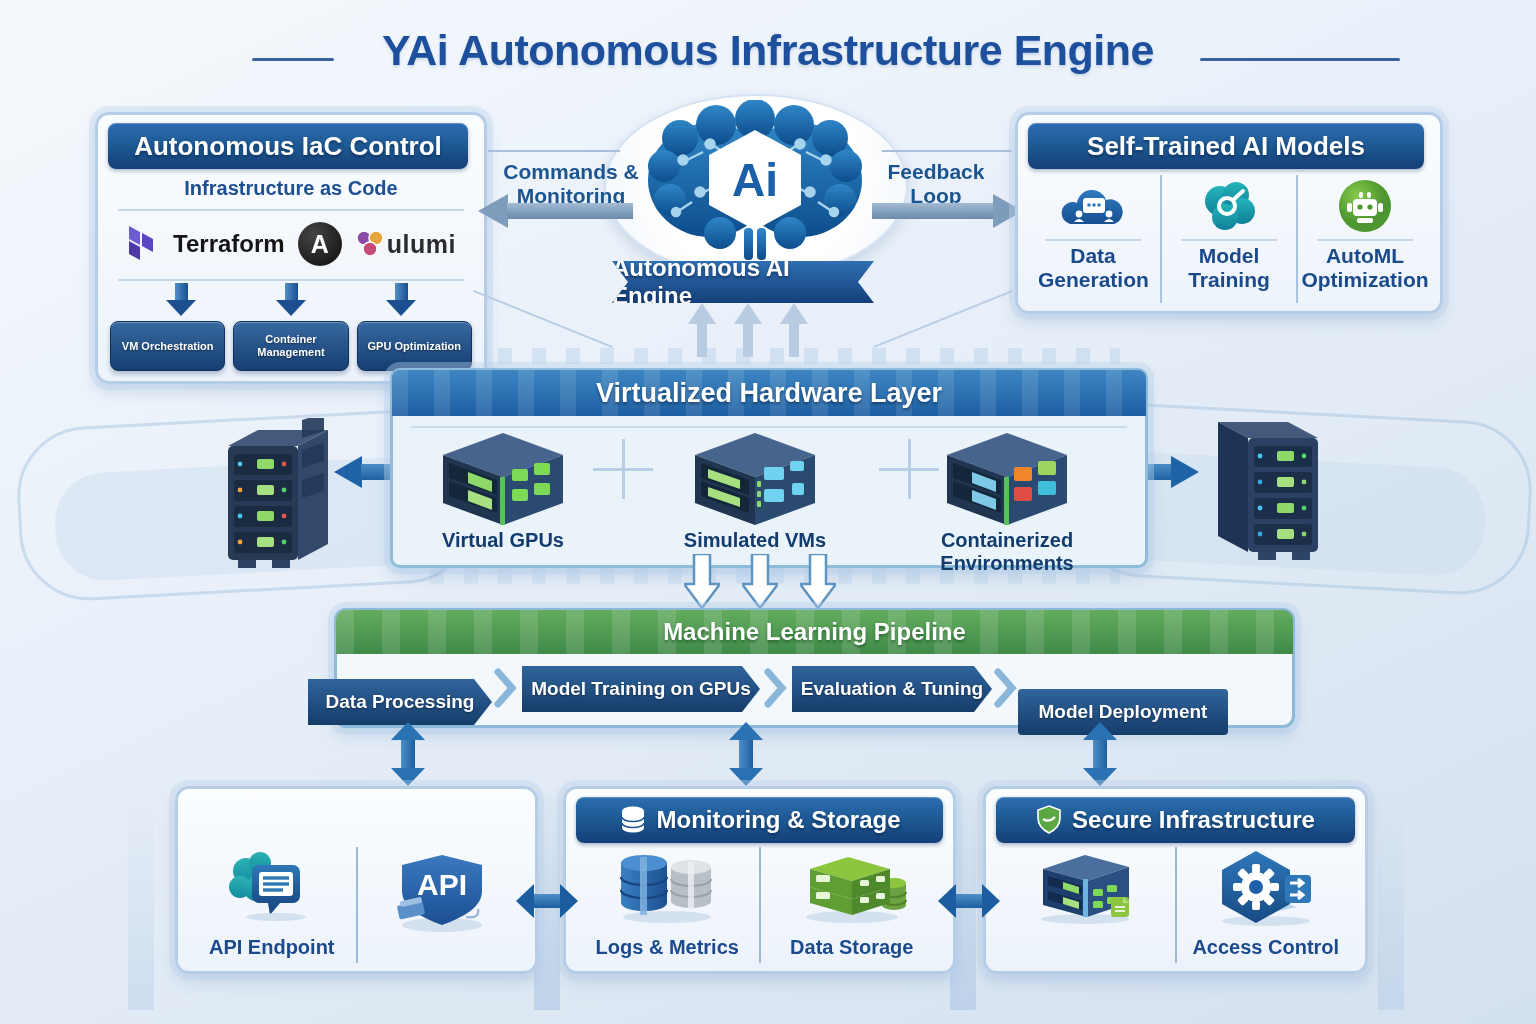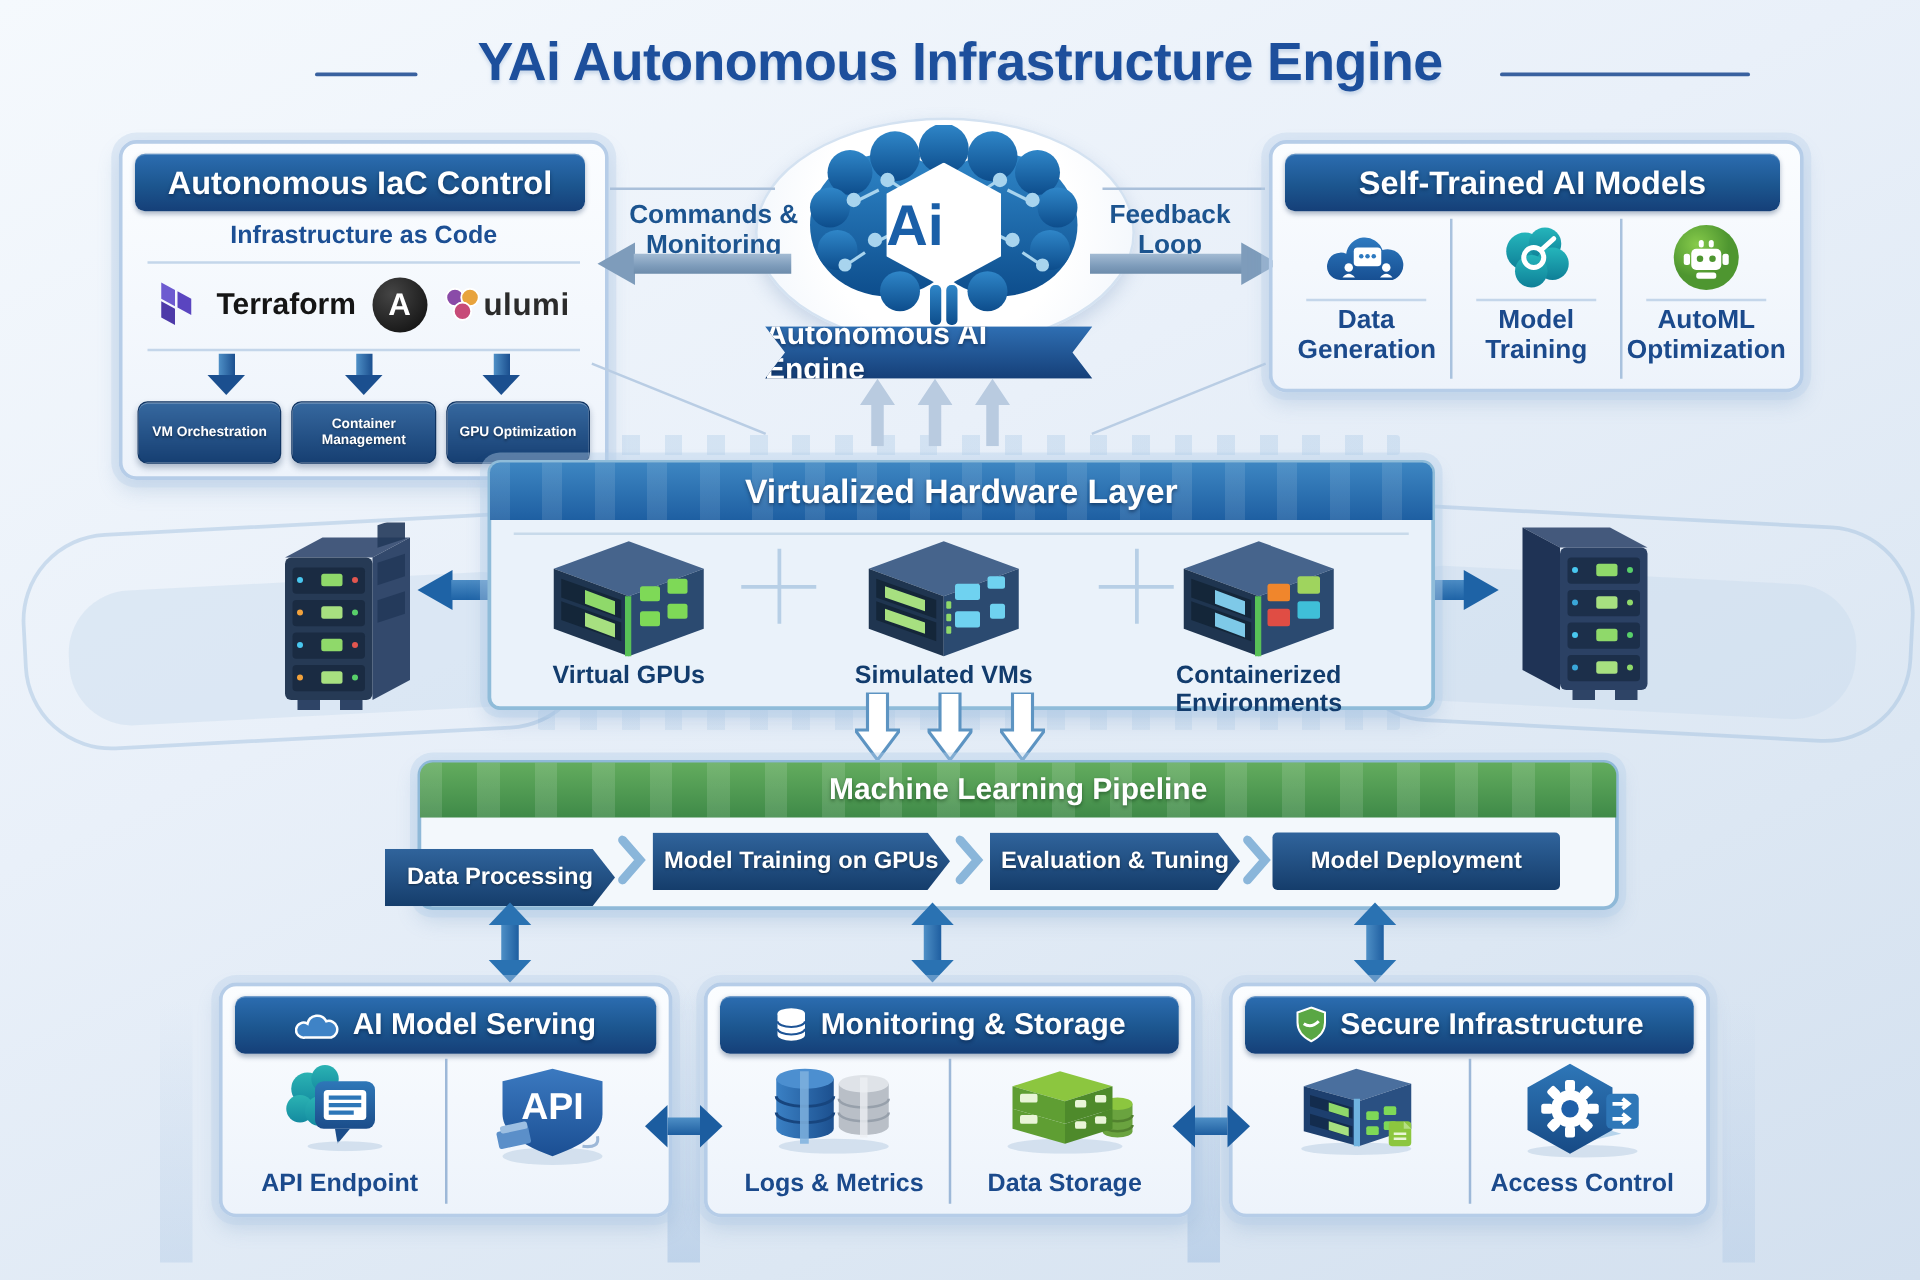--- a/index.html
+++ b/index.html
@@ -54,21 +54,21 @@
   .stm-ic{height:62px;display:flex;align-items:center;}
   .stm-ln{width:72%;height:2px;background:#c4d6ea;margin:2px 0 3px;}
   .stm-lab{font-size:21px;}
 
   
   .brain-oval{left:604px;top:94px;width:300px;height:180px;border-radius:50%;
     background:radial-gradient(circle at 50% 42%,#ffffff 55%,#eef4fb 100%);border:2px solid #d4e2f1;
     box-shadow:0 6px 14px rgba(120,150,190,.3);}
   .hex{left:709px;top:130px;width:92px;height:100px;background:#fff;
     clip-path:polygon(50% 0,100% 25%,100% 75%,50% 100%,0 75%,0 25%);
-    display:flex;align-items:center;filter:drop-shadow(0 2px 3px rgba(60,100,150,.4));}
+    display:flex;align-items:center;justify-content:center;filter:drop-shadow(0 2px 3px rgba(60,100,150,.4));}
   .hex span{font-size:46px;font-weight:bold;color:#1a5fa8;}
   .cline{position:absolute;top:150px;height:2px;background:#aac0da;}
   .cmdLab{left:490px;top:160px;width:162px;font-size:21px;}
   .fbLab{left:876px;top:160px;width:120px;font-size:21px;}
   .sideArr .h{position:absolute;width:0;height:0;border-top:17px solid transparent;border-bottom:17px solid transparent;}
   .sideArr .s{position:absolute;height:16px;background:linear-gradient(180deg,#a3bbd3,#7e9cbb 60%,#6d8cab);}
   .banner{left:612px;top:261px;width:262px;height:42px;background:linear-gradient(180deg,#2f6fb3,#153f78);
     clip-path:polygon(0 0,100% 0,calc(100% - 16px) 50%,100% 100%,0 100%,16px 50%);
     display:flex;align-items:center;justify-content:center;color:#fff;font-weight:bold;font-size:24px;
     text-shadow:0 2px 3px rgba(0,20,50,.5);}
@@ -499,45 +499,39 @@
       <path d="M4 4 L18 20 L4 36" stroke="#8ab6da" stroke-width="7" fill="none" stroke-linecap="round"></path>
     </svg>
   <div class="step" style="left:522px;width:238px;">Model Training on GPUs</div>
   <svg class="sep" style="left:764px;" width="26" height="40" viewBox="0 0 26 40">
       <path d="M4 4 L18 20 L4 36" stroke="#8ab6da" stroke-width="7" fill="none" stroke-linecap="round"></path>
     </svg>
   <div class="step" style="left:792px;width:200px;">Evaluation &amp; Tuning</div>
   <svg class="sep" style="left:994px;" width="26" height="40" viewBox="0 0 26 40">
       <path d="M4 4 L18 20 L4 36" stroke="#8ab6da" stroke-width="7" fill="none" stroke-linecap="round"></path>
     </svg>
-  <div class="step last" style="left:1018px;width:230px;">Model Deployment</div>
+  <div class="step last" style="left:1018px;width:210px;margin-top:23px;">Model Deployment</div>
 
   <div class="vda" style="left:391px;">
       <div class="t"></div>
       <div class="s"></div>
       <div class="b"></div>
     </div>
   <div class="vda" style="left:729px;">
       <div class="t"></div>
       <div class="s"></div>
       <div class="b"></div>
     </div>
   <div class="vda" style="left:1083px;">
       <div class="t"></div>
       <div class="s"></div>
       <div class="b"></div>
     </div>
 
   <div class="panel srv">
-    <div class="hdr bp-hdr">
-      <svg width="36" height="26" viewBox="0 0 36 26">
-          <path d="M29 23 H8 a6 6 0 1 1 2-11 a8 8 0 0 1 15-2 a5.5 5.5 0 0 1 4 13z" fill="#3f83c6" stroke="#fff" stroke-width="2"></path>
-        </svg>
-      <span>AI Model Serving</span>
-    </div>
     <div class="bp-body">
       <div class="bp-col">
         <svg class="bp-ic" width="92" height="72" viewBox="0 0 92 72">
           <defs>
               <linearGradient id="gt2" x1="0" y1="0" x2="0" y2="1">
                 <stop offset="0" stop-color="#2bb3b3"></stop>
                 <stop offset="1" stop-color="#148ba0"></stop>
               </linearGradient>
           <linearGradient id="gb2" x1="0" y1="0" x2="0" y2="1">
                 <stop offset="0" stop-color="#2e77b8"></stop>

